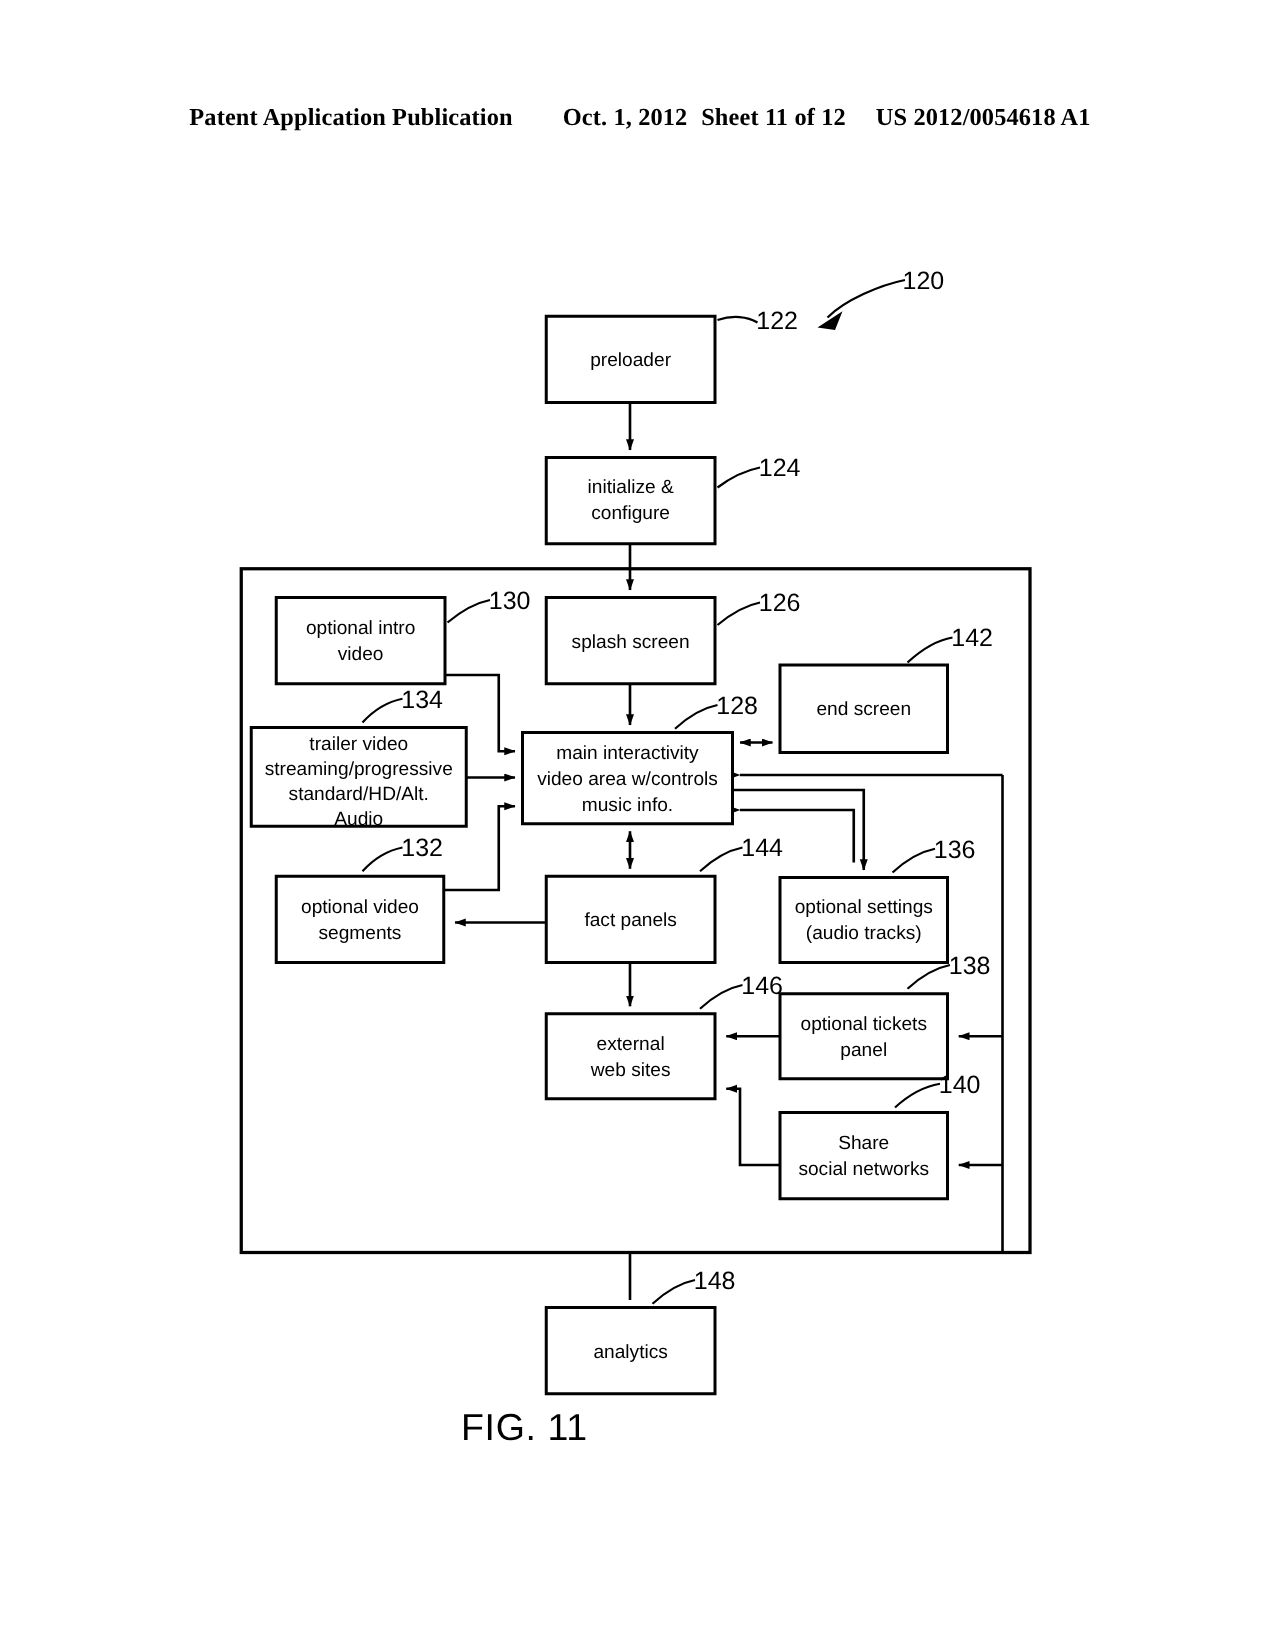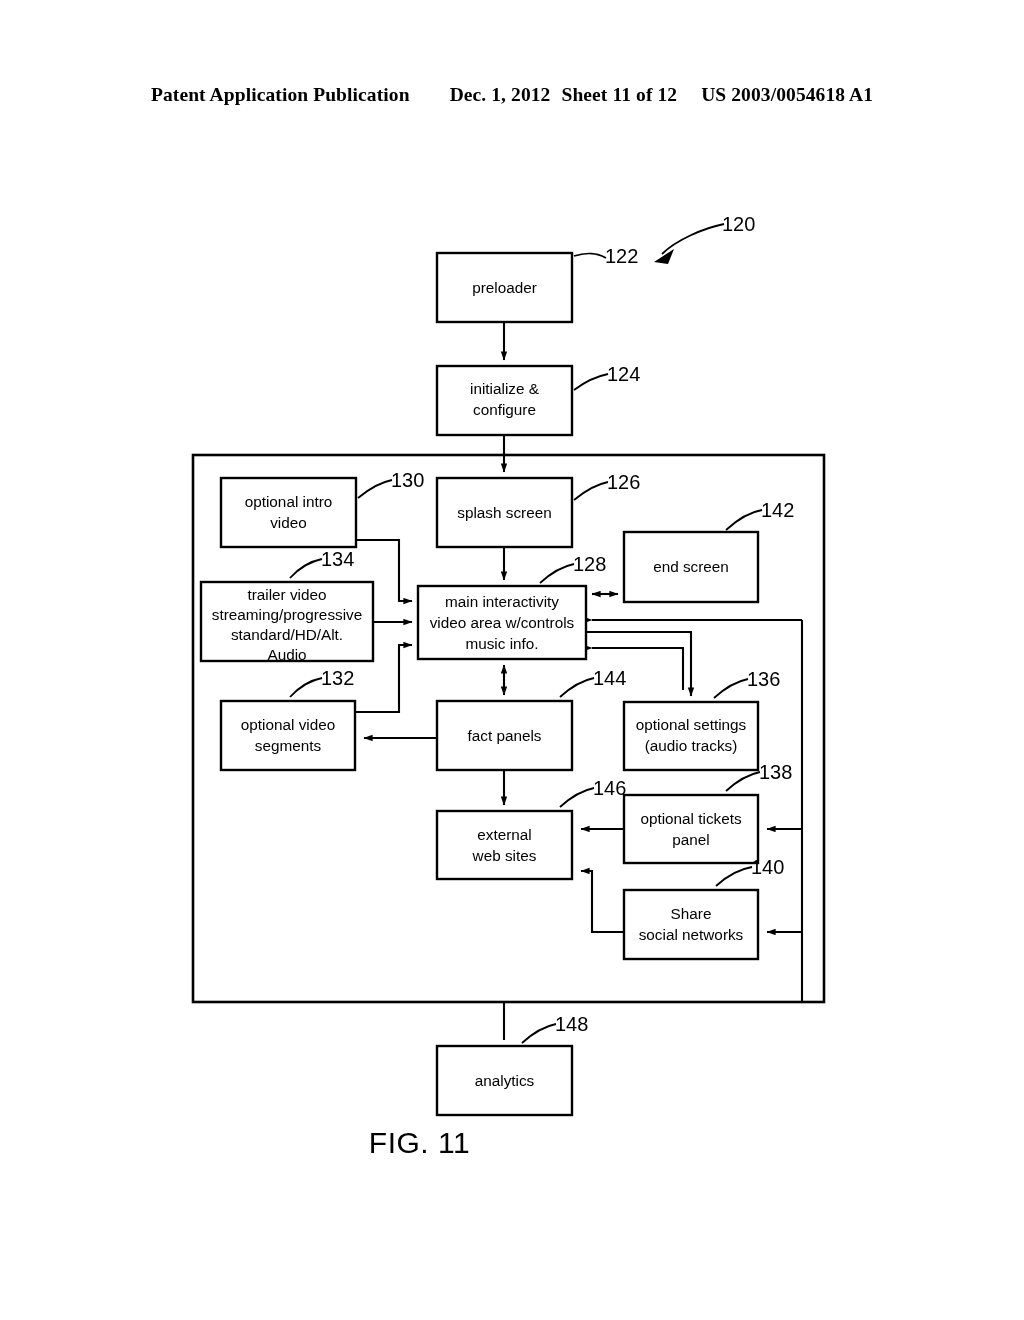--- a/index.html
+++ b/index.html
@@ -67,23 +67,23 @@
   }
   svg text { user-select: none; }
 </style>
 </head>
 <body>
 
 <div id="page">
 
   <div class="pub-header">
     <span class="seg-title">Patent Application Publication</span>
-    <span class="seg-date">Dec. 1, 2012</span>
+    <span class="seg-date">Oct. 1, 2012</span>
     <span class="seg-sheet">Sheet 11 of 12</span>
-    <span class="seg-number">US 2003/0054618 A1</span>
+    <span class="seg-number">US 2012/0054618 A1</span>
   </div>
 
   <svg id="diagram" width="1024" height="1320" viewBox="0 0 1024 1320">
     <defs>
       <marker id="arrow" markerWidth="10" markerHeight="10" refX="8.6" refY="3.2" orient="auto" markerUnits="userSpaceOnUse">
         <path d="M0,0 L9,3.2 L0,6.4 Z" fill="#000000"></path>
       </marker>
       <marker id="arrowStart" markerWidth="10" markerHeight="10" refX="0.4" refY="3.2" orient="auto" markerUnits="userSpaceOnUse">
         <path d="M9,0 L0,3.2 L9,6.4 Z" fill="#000000"></path>
       </marker>

